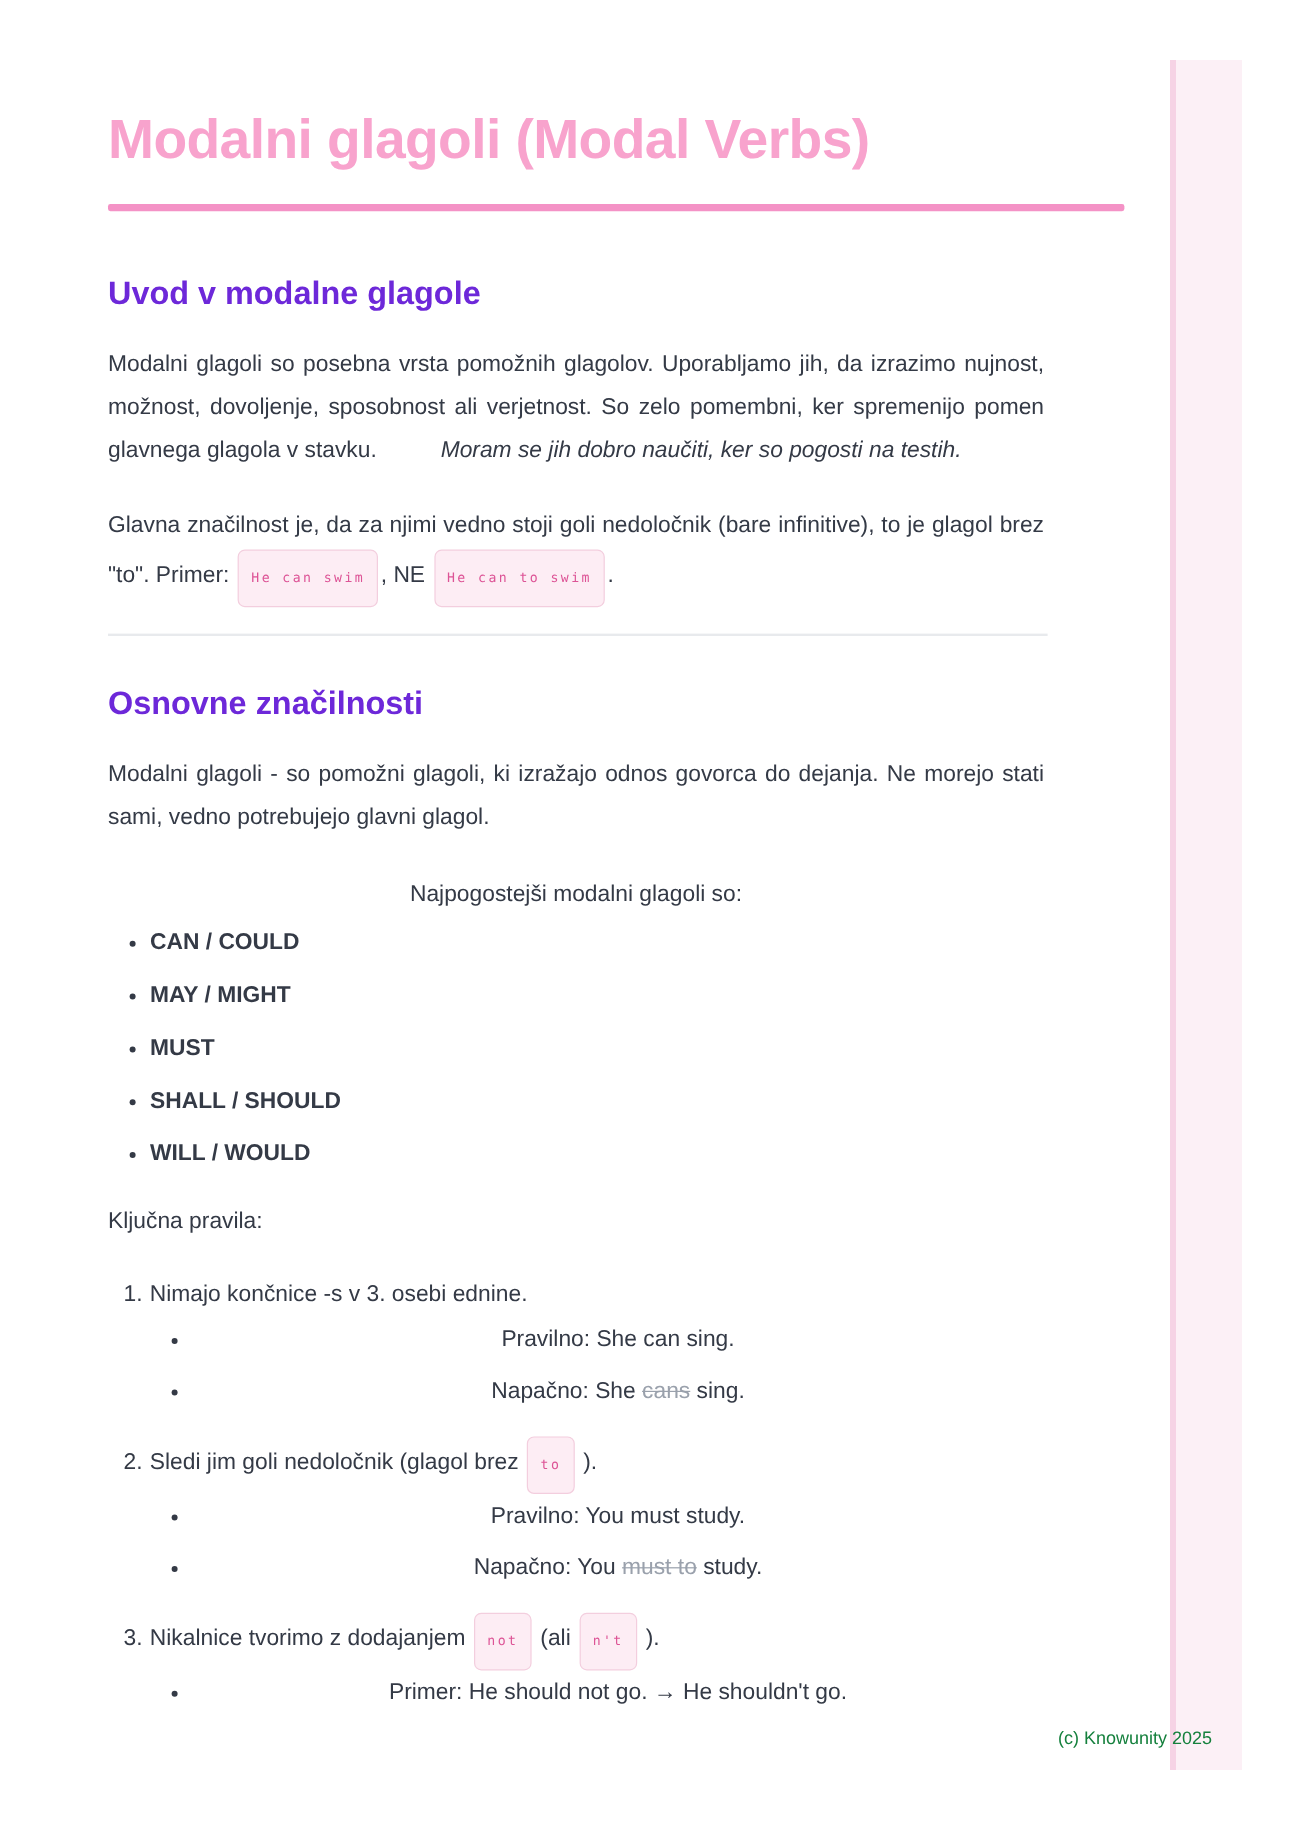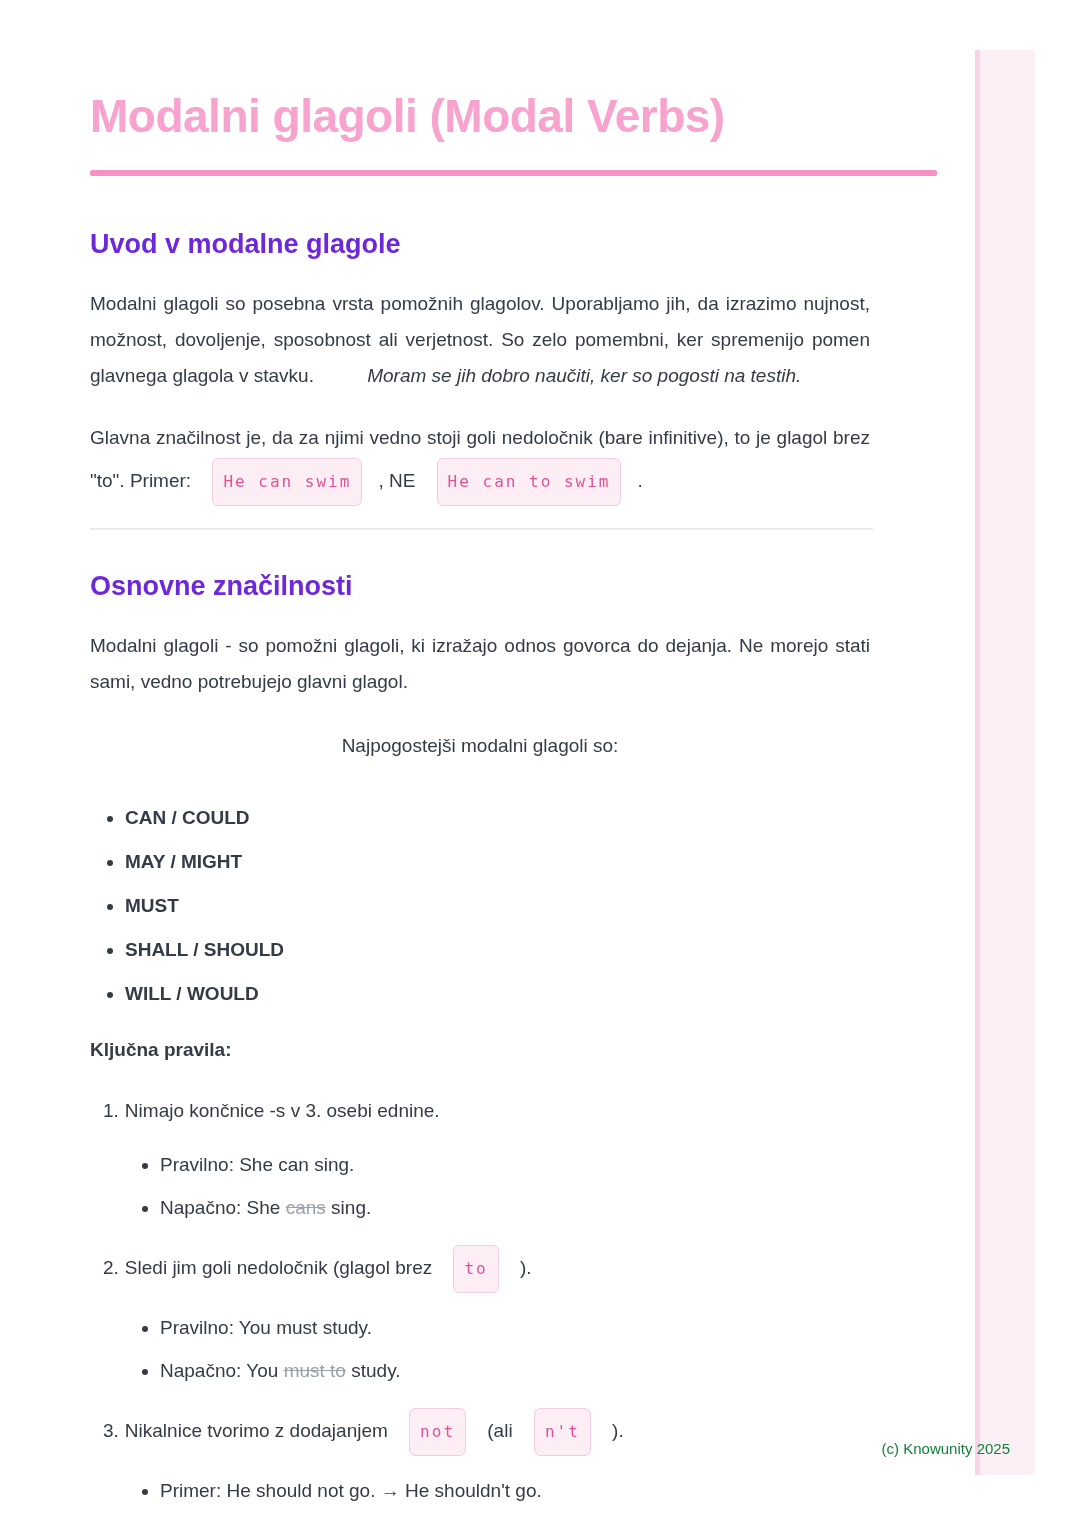--- a/index.html
+++ b/index.html
@@ -50,73 +50,74 @@
     font-size: 27px;
     line-height: 32px;
     font-weight: 700;
     color: #6d28d9;
   }
   h2.second { margin-top: 40px; }
   .text-block { width: 780px; font-size: 19px; }
   p.body { margin-top: 26px; line-height: 36px; text-align: justify; }
   p.body.codeline { margin-top: 24px; line-height: 40px; }
   p.plain { margin-top: 28px; line-height: 36px; text-align: center; }
-  p.bold-label { margin-top: 26px; line-height: 36px; font-weight: 700; }
+  p.bold-label { margin-top: 26px; line-height: 36px; font-weight: 400; }
   em { font-style: italic; margin-left: 48px; }
   strong { font-weight: 400; }
   .divider {
     margin-top: 22px;
     width: 783px;
     height: 0;
     border: none;
     border-top: 2px solid #e8eaed;
   }
   code.pill {
     display: inline-block;
     font-family: "DejaVu Sans Mono", "Liberation Mono", monospace;
-    font-size: 16px;
+    font-size: 11px;
     letter-spacing: 2px;
     color: #dd5496;
     background: #fdedf4;
     border: 1px solid #f3cede;
     border-radius: 6px;
     padding: 12px 10px;
     line-height: 22px;
     vertical-align: baseline;
-    margin: 0 16px;
+    margin: 0 2px;
   }
   .strike {
     color: #9aa1ac;
     text-decoration: line-through;
   }
   ul.modals {
-    margin-top: 42px;
+    margin-top: 10px;
     padding-left: 35px;
     list-style: disc;
   }
   ul.modals li {
     font-weight: 700;
     font-size: 19px;
     line-height: 24px;
     margin-bottom: 20px;
   }
   ul.modals li:last-child { margin-bottom: 0; }
   ol.rules {
     margin-top: 24px;
     padding-left: 13px;
     list-style: none;
   }
   ol.rules > li { margin-bottom: 22px; font-size: 19px; }
   ol.rules > li:last-child { margin-bottom: 0; }
   .rule-line { line-height: 38px; }
   .rule-line .num { margin-right: 6px; }
   ul.subs {
-    margin-top: 20px;
+    margin-top: 4px;
     padding-left: 57px;
     list-style: disc;
+    text-align: center;
   }
   ul.subs li {
     font-size: 19px;
     line-height: 30px;
     margin-bottom: 13px;
   }
   ul.subs li:last-child { margin-bottom: 0; }
   .footer {
     position: absolute;
     top: 1440px;

